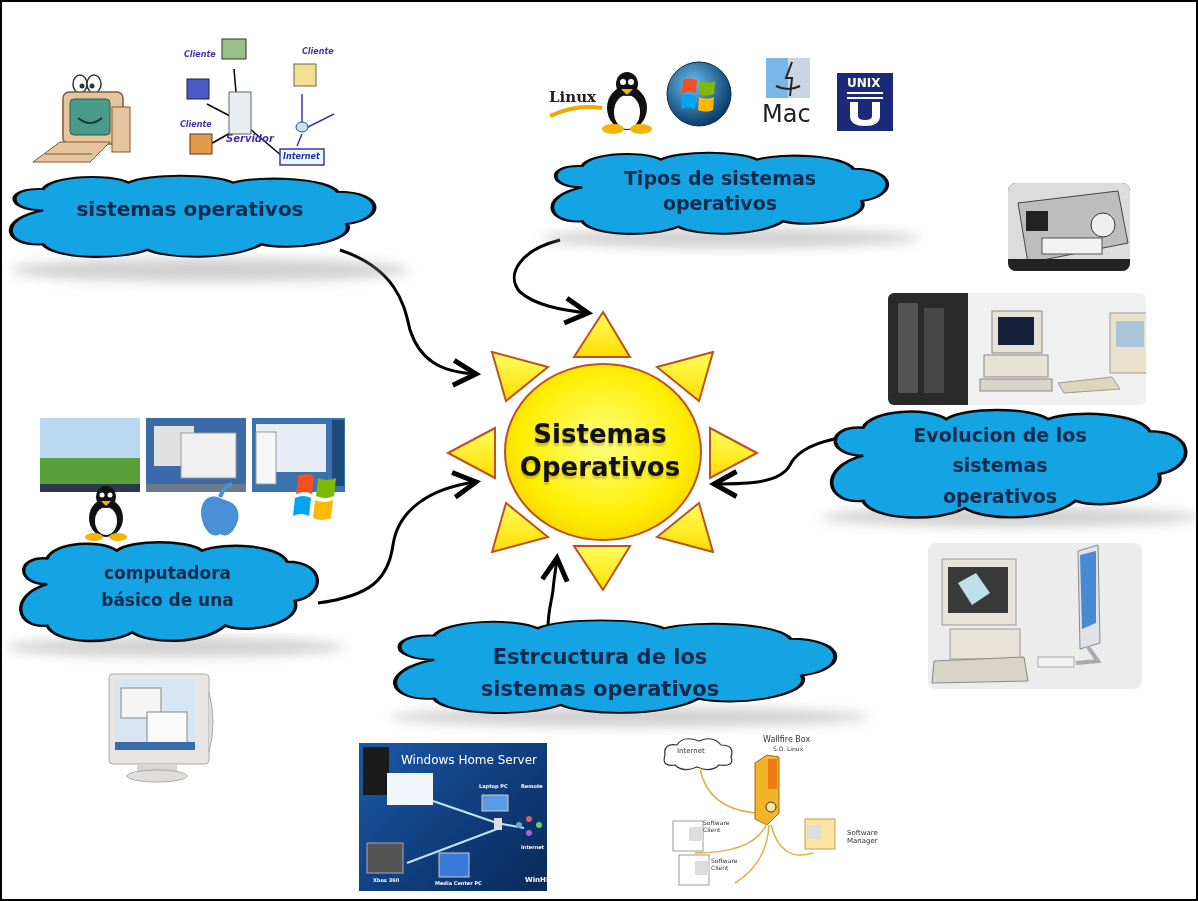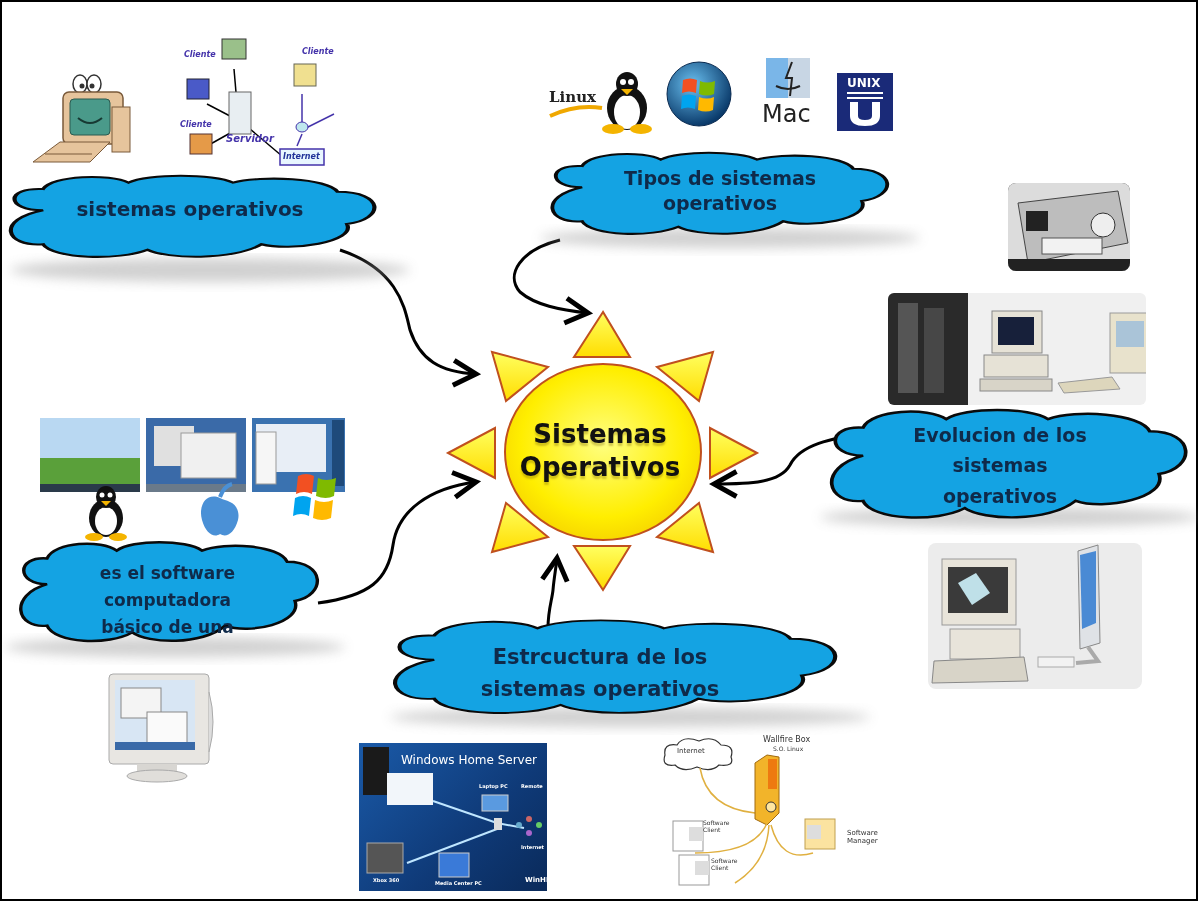--- a/index.html
+++ b/index.html
@@ -82,21 +82,20 @@
 <div class="cloud-text" style="left:570px;top:166px;width:300px;font-size:19px;">
   <div>Tipos de sistemas</div>
   <div>operativos</div>
 </div>
 <div class="cloud-text" style="left:860px;top:420px;width:280px;font-size:19px;line-height:1.6;">
   <div>Evolucion de los</div>
   <div>sistemas</div>
   <div>operativos</div>
 </div>
 <div class="cloud-text" style="left:40px;top:560px;width:255px;font-size:17px;line-height:1.6;">
-  <div>es el software</div>
   <div>computadora</div>
   <div>básico de una</div>
 </div>
 <div class="cloud-text" style="left:430px;top:642px;width:340px;font-size:21px;line-height:1.5;">
   <div>Estrcuctura de los</div>
   <div>sistemas operativos</div>
 </div>
 
 <div class="center-text">
   <div>Sistemas</div>

